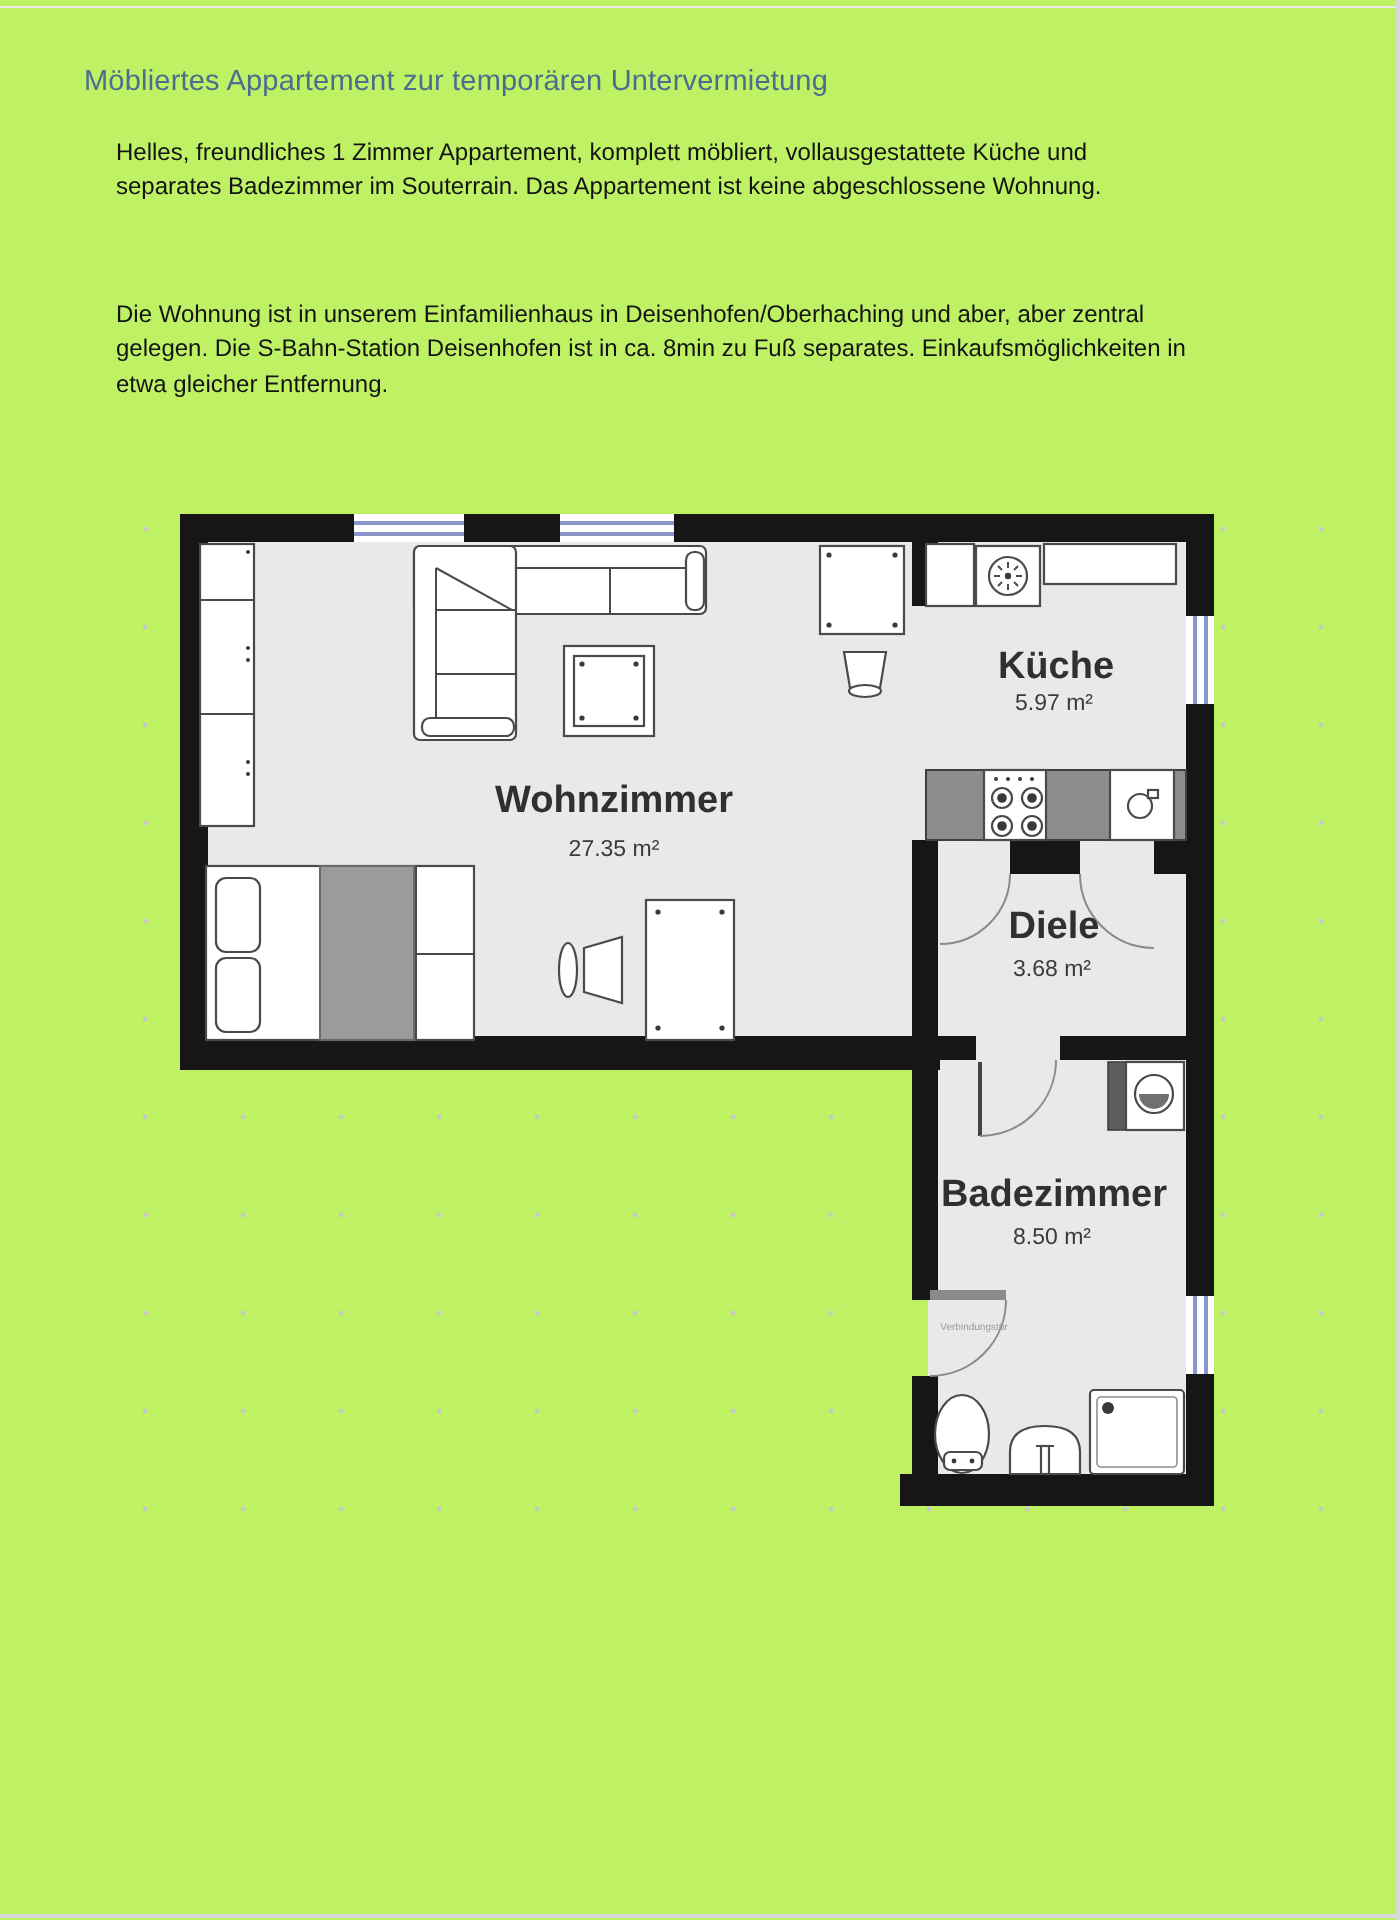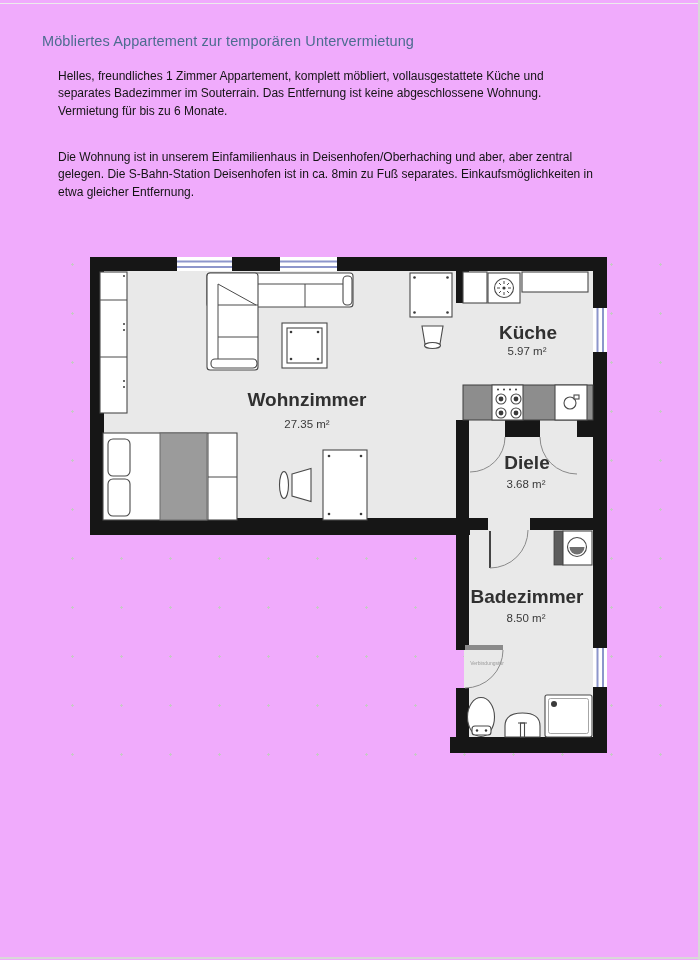--- a/index.html
+++ b/index.html
@@ -1,17 +1,17 @@
 <!DOCTYPE html>
 <html><head>
 <meta charset="utf-8">
 <style>
   html,body{margin:0;padding:0;background:#ffffff;}
   .page{
-    position:relative;width:700px;height:960px;background:#f0abfc;overflow:hidden;
+    position:relative;width:700px;height:960px;background:#bef264;overflow:hidden;
     font-family:"Liberation Sans",sans-serif;
   }
   .edge-top{position:absolute;left:0;top:3px;width:100%;height:1px;background:#ececec;}
   .edge-right{position:absolute;right:0;top:0;width:2px;height:100%;background:#d8d8d8;}
   .edge-bottom{position:absolute;left:0;bottom:1px;width:100%;height:2px;background:#d8d8d8;}
   .title{
     position:absolute;left:42px;top:33px;margin:0;
     font-size:14.5px;font-weight:400;color:#4d6c90;letter-spacing:.1px;
   }
   .para{position:absolute;left:58px;color:#141414;font-size:12px;line-height:17.4px;white-space:nowrap;}
@@ -46,22 +46,21 @@
 </head>
 <body>
 
 <div class="page">
   <div class="edge-top"></div>
 
   <h1 class="title">Möbliertes Appartement zur temporären Untervermietung</h1>
 
   <div class="para p1">
     <div>Helles, freundliches 1 Zimmer Appartement, komplett möbliert, vollausgestattete Küche und</div>
-    <div>separates Badezimmer im Souterrain. Das Entfernung ist keine abgeschlossene Wohnung.</div>
-    <div>Vermietung für bis zu 6 Monate.</div>
+    <div>separates Badezimmer im Souterrain. Das Appartement ist keine abgeschlossene Wohnung.</div>
   </div>
 
   <div class="para p2">
     <div>Die Wohnung ist in unserem Einfamilienhaus in Deisenhofen/Oberhaching und aber, aber zentral</div>
     <div>gelegen. Die S-Bahn-Station Deisenhofen ist in ca. 8min zu Fuß separates. Einkaufsmöglichkeiten in</div>
     <div>etwa gleicher Entfernung.</div>
   </div>
 
   <div class="plan">
     <svg width="628" height="545" viewBox="0 0 628 545">

